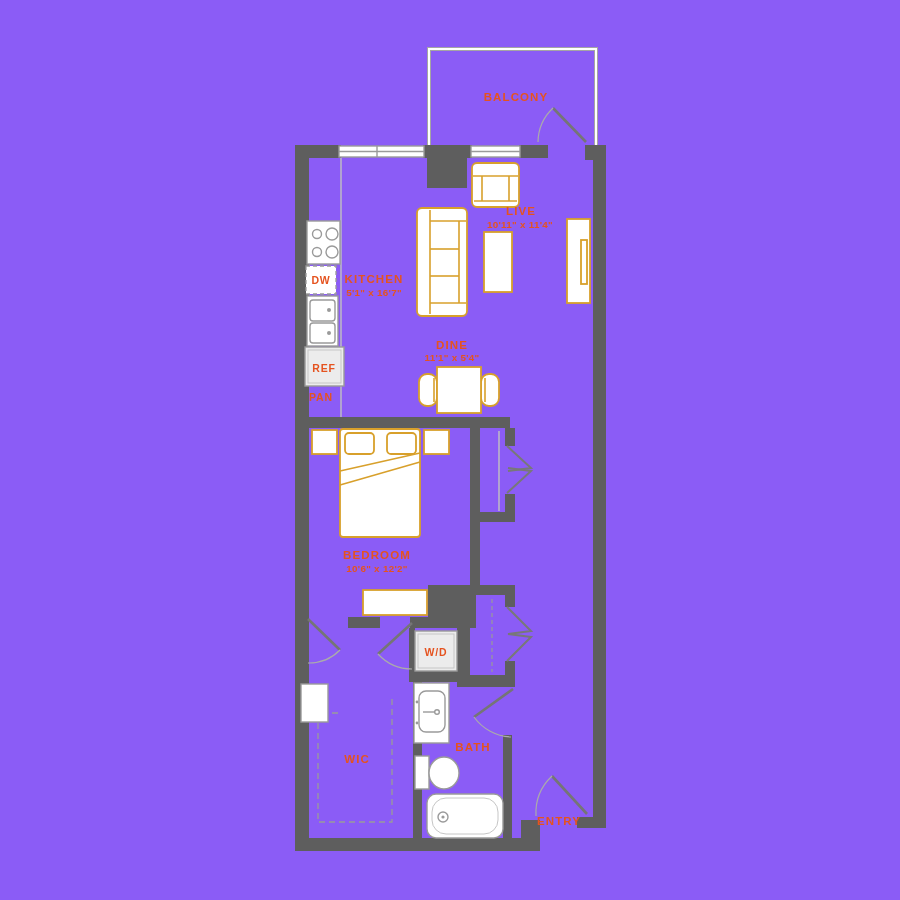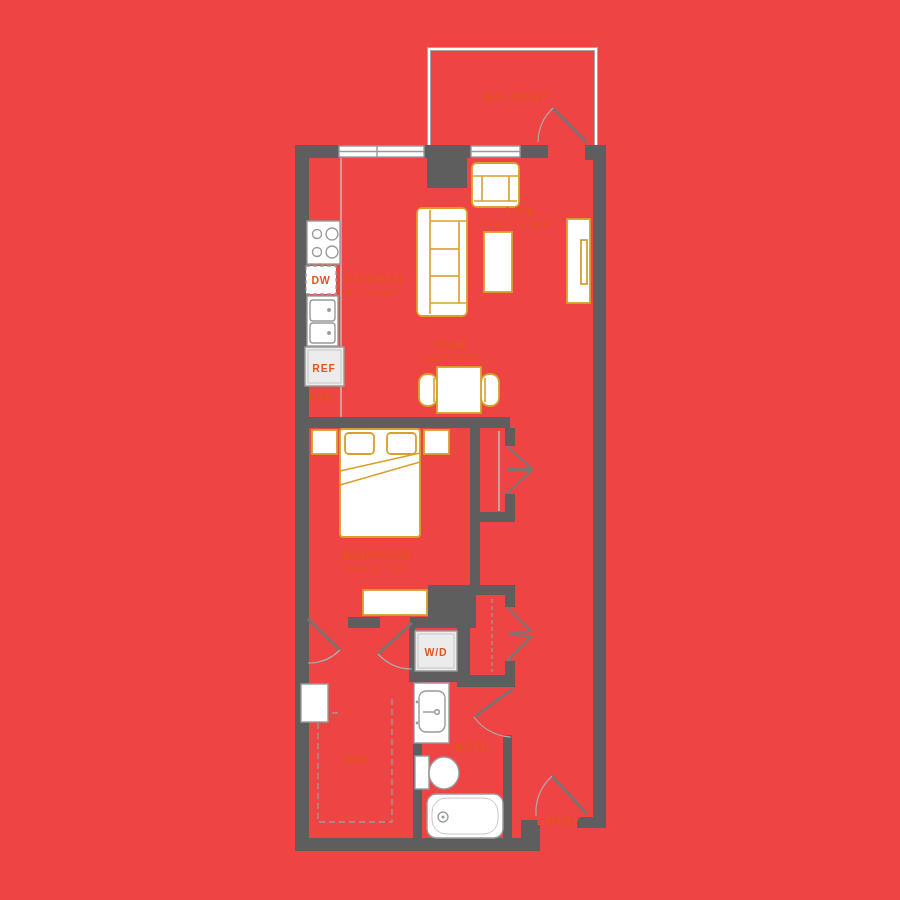--- a/index.html
+++ b/index.html
@@ -1,16 +1,16 @@
 <!DOCTYPE html>
 <html style="--wall: #5e5e5e; --fixture: #9a9a9a; --furniture: #d8a02b; --accent: #e5531f; --appliance_fill: #ececec; --background: #ffffff;"><head>
 <meta charset="utf-8">
 <style>
   html,body{margin:0;padding:0;background:#fff;}
-  .canvas{position:relative;width:900px;height:900px;background:#ef4444;font-family:"Liberation Sans",sans-serif;}
+  .canvas{position:relative;width:900px;height:900px;background:#8b5cf6;font-family:"Liberation Sans",sans-serif;}
   svg{display:block}
   .wall{fill:var(--wall,#5e5e5e);}
   .fix{stroke:var(--fixture,#9a9a9a);fill:#fff;stroke-width:1.4;}
   .fixline{stroke:var(--fixture,#9a9a9a);fill:none;stroke-width:1.4;}
   .fixthin{stroke:#c6c6c6;fill:none;stroke-width:1;}
   .fixdot{fill:var(--fixture,#9a9a9a);stroke:none;}
   .gold{stroke:var(--furniture,#d8a02b);fill:#fff;stroke-width:1.8;}
   .goldline{stroke:var(--furniture,#d8a02b);fill:none;stroke-width:1.6;}
   .leaf{stroke:#757575;stroke-width:2.6;fill:none;}
   .bifold{stroke:#787878;stroke-width:2;fill:none;}

